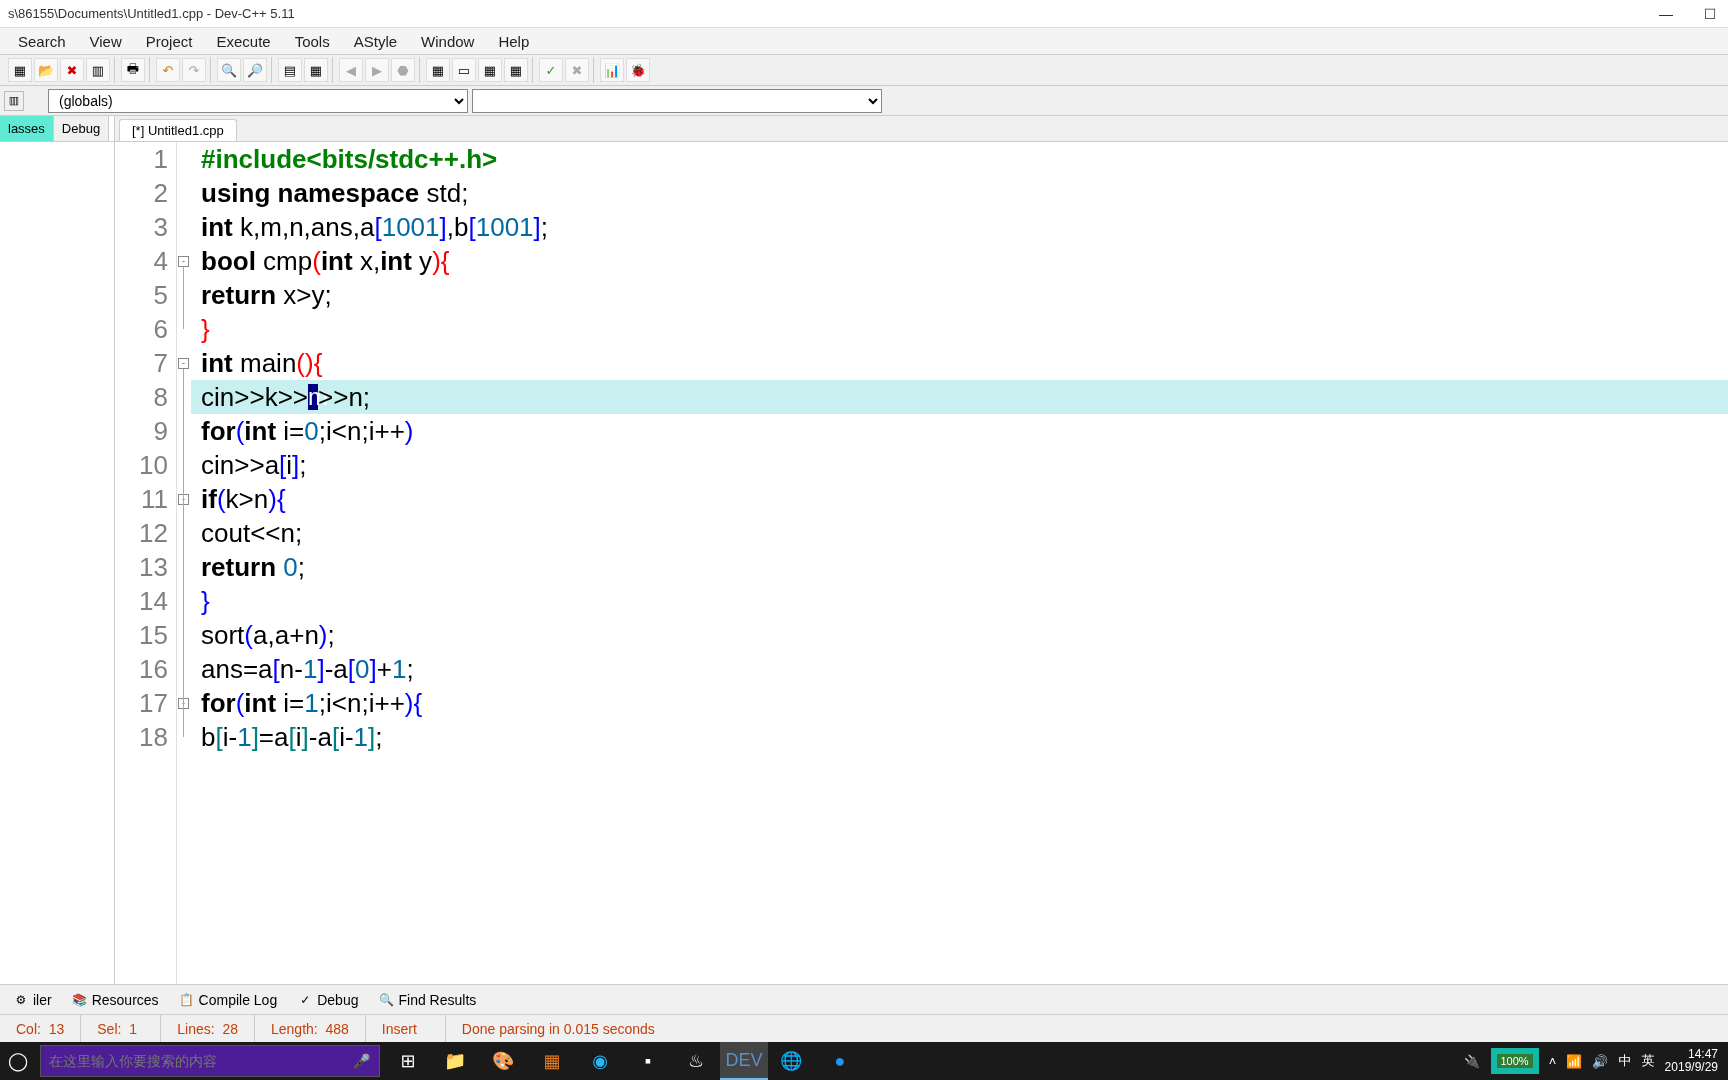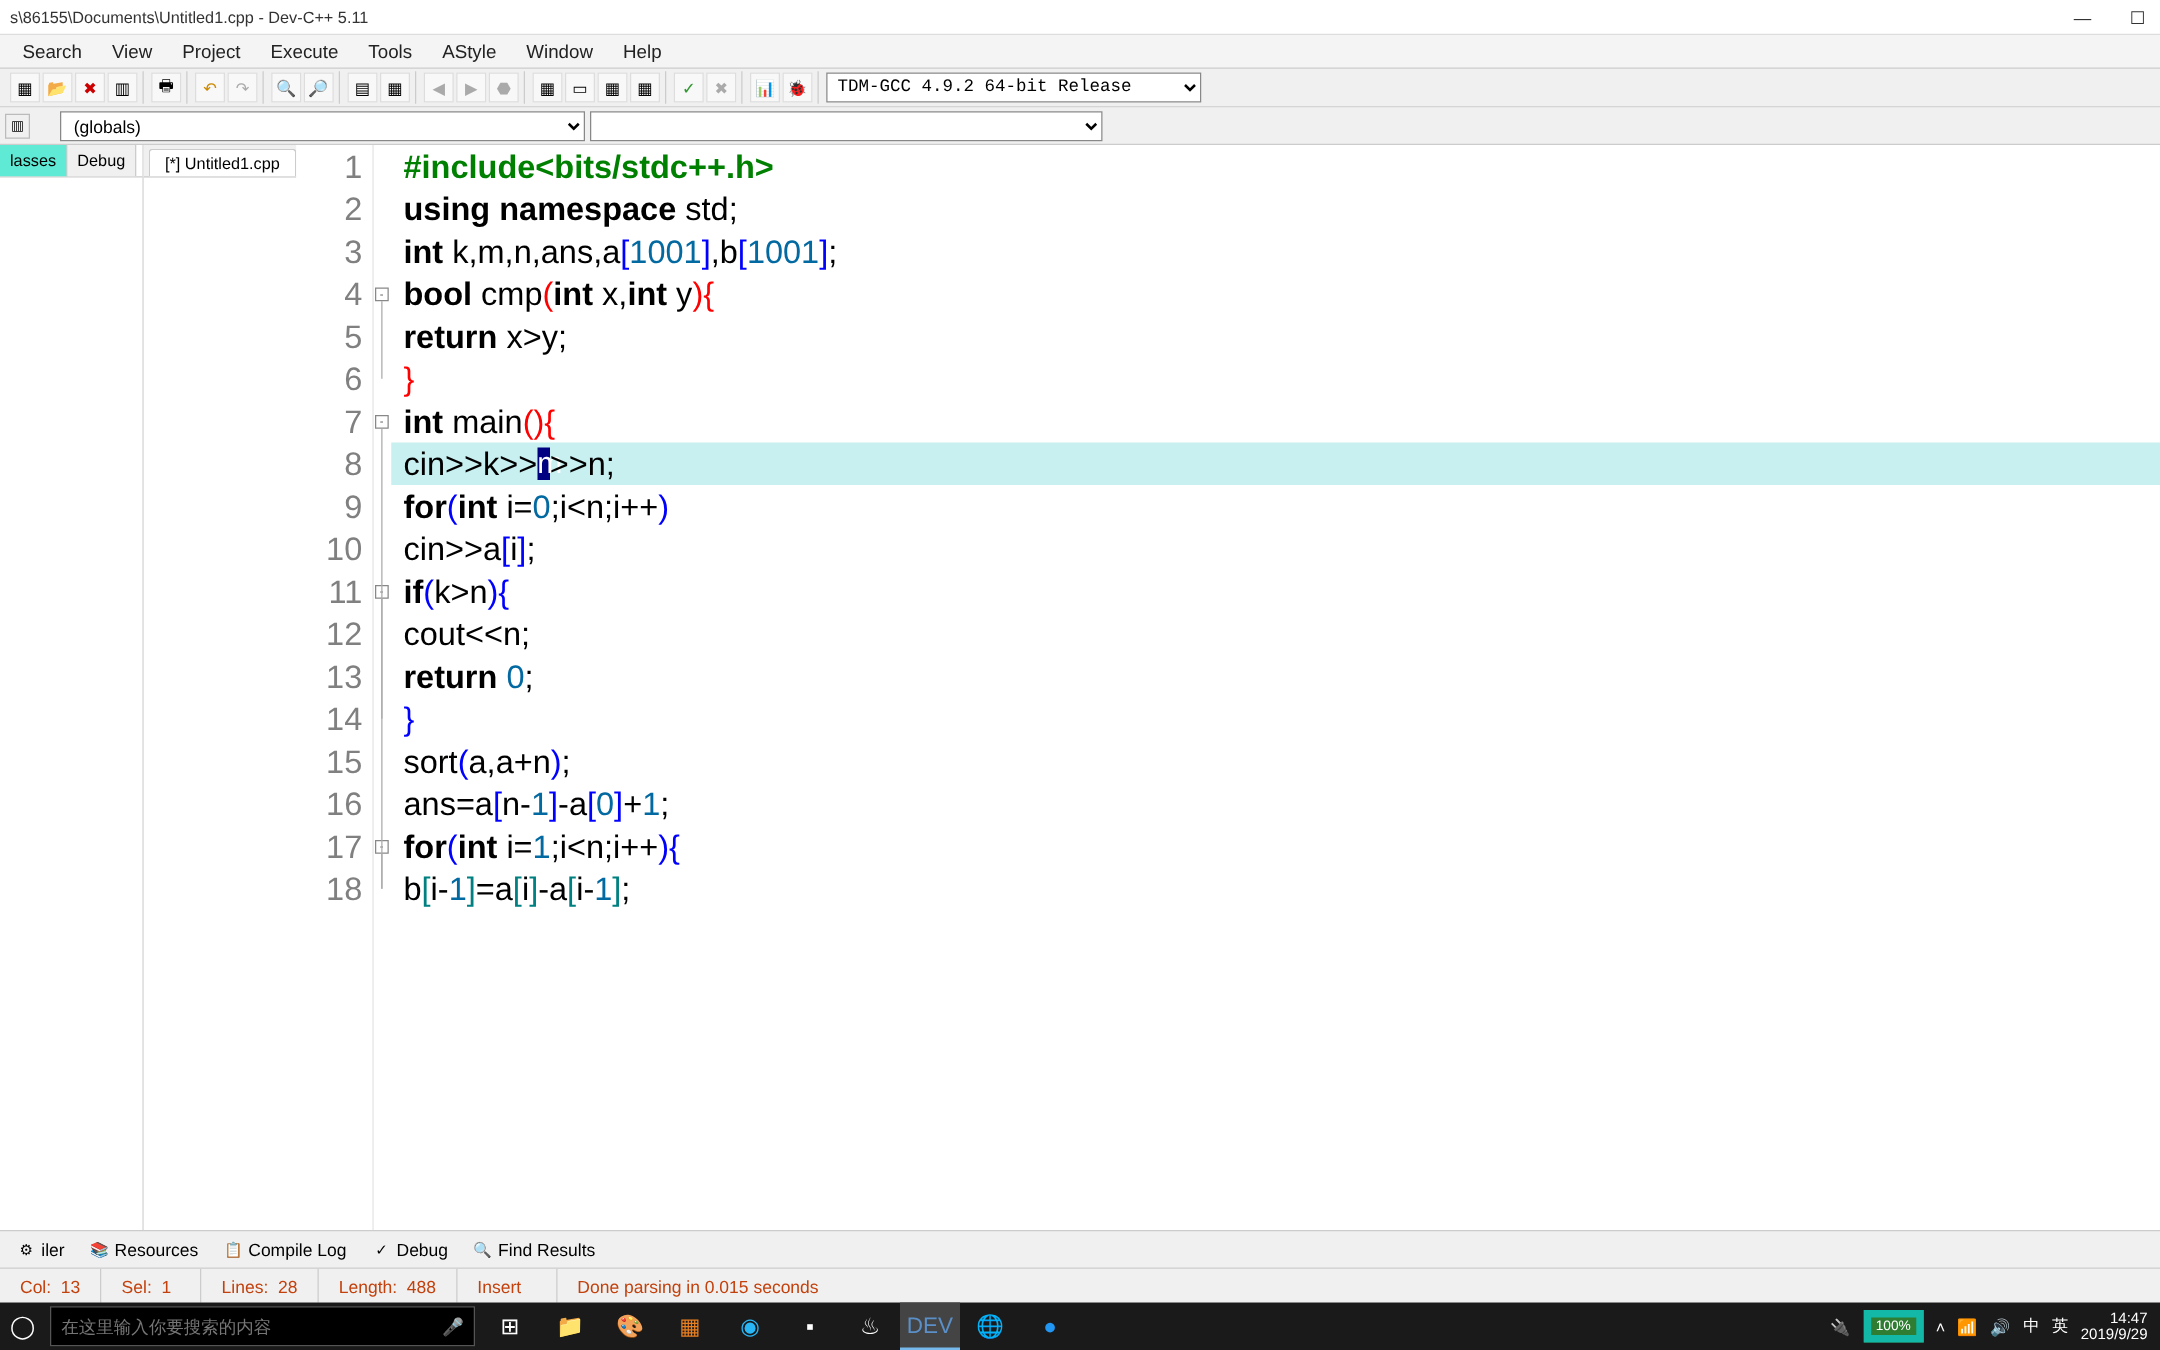--- a/index.html
+++ b/index.html
@@ -32,21 +32,21 @@
 
 .main { display: flex; height: calc(100% - 28px - 26px - 32px - 30px - 30px - 28px - 38px); }
 
 
 .leftpanel { width: 115px; border-right: 1px solid #ccc; background: #fff; }
 .lefttabs { display: flex; height: 26px; border-bottom: 1px solid #ccc; }
 .lefttab { padding: 2px 8px; font-size: 13px; border-right: 1px solid #ccc; background: #f0f0f0; cursor: pointer; display:flex; align-items:center;}
 .lefttab.active { background: #5eead4; }
 
 
-.editor-area { flex: 1; display: flex; flex-direction: row; background: #fff; }
+.editor-area { flex: 1; display: flex; flex-direction: column; background: #fff; }
 .editor-tabs { height: 26px; display: flex; align-items: flex-end; background: #f0f0f0; border-bottom: 1px solid #ccc; padding-left: 4px; }
 .editor-tab { padding: 3px 12px; font-size: 13px; background: #fff; border: 1px solid #ccc; border-bottom: none; border-radius: 3px 3px 0 0; cursor: pointer; }
 
 .code-container { flex: 1; display: flex; overflow: hidden; font-family: Consolas, "Courier New", monospace; font-size: 26px; line-height: 34px; }
 .gutter { width: 62px; text-align: right; padding-right: 8px; background: #fff; color: #808080; user-select: none; border-right: 1px solid #e0e0e0; }
 .gutter .ln { height: 34px; display:flex; align-items:center; justify-content:flex-end; }
 .fold-gutter { width: 14px; background: #fff; position: relative; }
 .fold-mark { position: absolute; left: 1px; width: 11px; height: 11px; border: 1px solid #888; background: #fff; font-size: 9px; line-height: 9px; text-align: center; color: #555; }
 .fold-line-v { position:absolute; left:6px; width:1px; background:#aaa; }
 .code-body { flex: 1; padding-left: 10px; white-space: pre; position: relative; }
@@ -69,21 +69,21 @@
 .btab { display: flex; align-items: center; gap: 4px; padding: 2px 8px; font-size: 14px; border: 1px solid transparent; cursor: pointer; }
 .btab-icon { width: 16px; height: 16px; display:inline-flex; align-items:center; justify-content:center; font-size:12px; }
 
 
 .statusbar { height: 28px; display: flex; align-items: center; background: #f0f0f0; border-top: 1px solid #ccc; font-size: 14px; }
 .status-cell { padding: 0 16px; border-right: 1px solid #ccc; height: 100%; display: flex; align-items: center; color: #c2410c; min-width: 80px; }
 
 
 .taskbar { position: absolute; bottom: 0; left: 0; right: 0; height: 38px; background: #1a1a1a; display: flex; align-items: center; color: #fff; }
 .taskbar .start { width: 36px; height: 36px; display:flex; align-items:center; justify-content:center; font-size:18px; }
-.taskbar .search-box { flex: 0 0 340px; height: 32px; background: #000000; border: 1px solid #555; display: flex; align-items: center; padding: 0 8px; gap: 8px; margin: 0 4px; }
+.taskbar .search-box { flex: 0 0 340px; height: 32px; background: #4c1d95; border: 1px solid #555; display: flex; align-items: center; padding: 0 8px; gap: 8px; margin: 0 4px; }
 .taskbar .search-box input { flex: 1; background: transparent; border: none; color: #bbb; font-size: 14px; outline: none; }
 .taskbar .search-box .sicon { color: #888; font-size: 14px; }
 .taskbar .tb-app { width: 48px; height: 38px; display: flex; align-items: center; justify-content: center; font-size: 18px; cursor: pointer; }
 .taskbar .tb-app.active { background: #444; border-bottom: 2px solid #76b9ed; }
 .taskbar .tray { margin-left: auto; display: flex; align-items: center; gap: 10px; padding: 0 10px; font-size: 13px; }
 .taskbar .tray .clock { text-align: right; line-height: 1.1; font-size: 12px; }
 .battery-badge { background: #2e7d32; color:#fff; padding:1px 4px; border:6px solid #14b8a6; font-size:11px; }
 </style>
 </head>
 <body>
@@ -140,25 +140,20 @@
     <div class="tbbtn">▦</div>
     <div class="tbbtn">▦</div>
   </div>
   <div class="tbgroup">
     <div class="tbbtn" style="color:#393">✓</div>
     <div class="tbbtn" style="color:#aaa">✖</div>
   </div>
   <div class="tbgroup">
     <div class="tbbtn">📊</div>
     <div class="tbbtn" style="color:#c00">🐞</div>
-  </div>
-  <div class="tbgroup" style="border-right:none">
-    <select class="compiler-select">
-      <option>TDM-GCC 4.9.2 64-bit Release</option>
-    </select>
   </div>
 </div>
 
 <div class="toolbar2">
   <div class="small-tbbtn">▥</div>
   <div style="width:16px"></div>
   <select class="select-box select-globals">
     <option>(globals)</option>
   </select>
   <select class="select-box select-empty">

